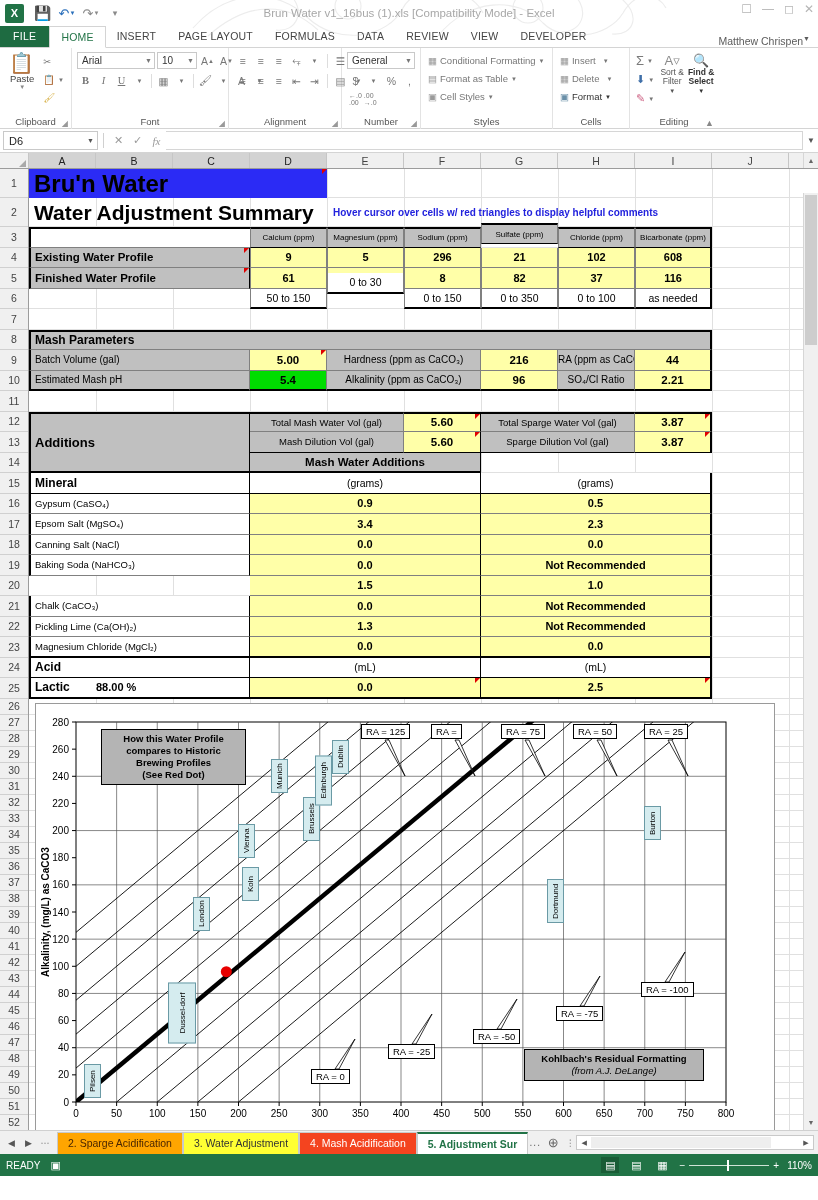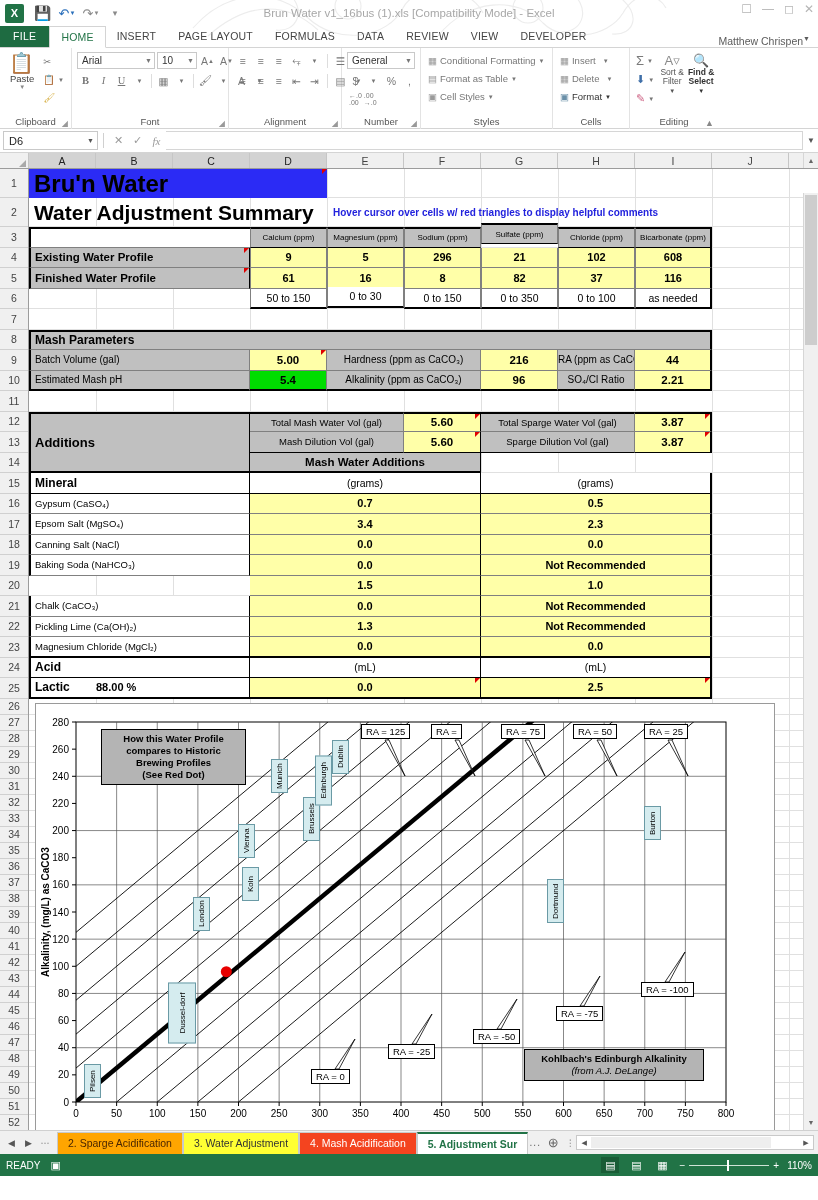--- a/index.html
+++ b/index.html
@@ -612,21 +612,21 @@
         </div>
         <div class="cell yel ctr bold" style="left: 529px; top: 99px; width: 77px; height: 20.5px; font-size: 11px; border-right: 1px solid rgb(128, 128, 128); border-bottom: 1px solid rgb(128, 128, 128); border-left: 1px solid rgb(128, 128, 128);">
           <span style="width: 100%; text-align: center;">37</span>
         </div>
         <div class="cell yel ctr bold" style="left: 606px; top: 99px; width: 77px; height: 20.5px; font-size: 11px; border-right: 2px solid rgb(0, 0, 0); border-bottom: 1px solid rgb(128, 128, 128); border-left: 1px solid rgb(128, 128, 128);">
           <span style="width: 100%; text-align: center;">116</span>
         </div>
         <div class="cell wht ctr" style="left: 221px; top: 119.5px; width: 77px; height: 20.5px; font-size: 10.5px; border-right: 1px solid rgb(128, 128, 128); border-bottom: 2px solid rgb(0, 0, 0); border-left: 1px solid rgb(128, 128, 128);">
           <span style="width: 100%; text-align: center;">50 to 150</span>
         </div>
-        <div class="cell wht ctr" style="left: 298px; top: 118px; width: 77px; height: 20.5px; font-size: 10.5px; border-right: 1px solid rgb(128, 128, 128); border-bottom: 2px solid rgb(0, 0, 0); border-left: 1px solid rgb(128, 128, 128);">
+        <div class="cell wht ctr" style="left: 298px; top: 104px; width: 77px; height: 20.5px; font-size: 10.5px; border-right: 1px solid rgb(128, 128, 128); border-bottom: 2px solid rgb(0, 0, 0); border-left: 1px solid rgb(128, 128, 128);">
           <span style="width: 100%; text-align: center;">0 to 30</span>
         </div>
         <div class="cell wht ctr" style="left: 375px; top: 119.5px; width: 77px; height: 20.5px; font-size: 10.5px; border-right: 1px solid rgb(128, 128, 128); border-bottom: 2px solid rgb(0, 0, 0); border-left: 1px solid rgb(128, 128, 128);">
           <span style="width: 100%; text-align: center;">0 to 150</span>
         </div>
         <div class="cell wht ctr" style="left: 452px; top: 119.5px; width: 77px; height: 20.5px; font-size: 10.5px; border-right: 1px solid rgb(128, 128, 128); border-bottom: 2px solid rgb(0, 0, 0); border-left: 1px solid rgb(128, 128, 128);">
           <span style="width: 100%; text-align: center;">0 to 350</span>
         </div>
         <div class="cell wht ctr" style="left: 529px; top: 119.5px; width: 77px; height: 20.5px; font-size: 10.5px; border-right: 1px solid rgb(128, 128, 128); border-bottom: 2px solid rgb(0, 0, 0); border-left: 1px solid rgb(128, 128, 128);">
           <span style="width: 100%; text-align: center;">0 to 100</span>
@@ -714,21 +714,21 @@
         <div class="cell wht ctr" style="left: 221px; top: 304px; width: 231px; height: 20.5px; font-size: 10.5px; border-right: 1px solid rgb(0, 0, 0); border-bottom: 1px solid rgb(0, 0, 0);">
           <span style="width: 100%; text-align: center;">(grams)</span>
         </div>
         <div class="cell wht ctr" style="left: 452px; top: 304px; width: 231px; height: 20.5px; font-size: 10.5px; border-right: 2px solid rgb(0, 0, 0); border-bottom: 1px solid rgb(0, 0, 0);">
           <span style="width: 100%; text-align: center;">(grams)</span>
         </div>
         <div class="cell wht" style="left: 0px; top: 324.5px; width: 221px; height: 20.5px; padding: 0px 0px 0px 4px; font-size: 9.5px; border-left: 2px solid rgb(0, 0, 0); border-right: 1px solid rgb(0, 0, 0); border-bottom: 1px solid rgb(128, 128, 128);">
           <span style="width: 100%; text-align: left;">Gypsum (CaSO₄)</span>
         </div>
         <div class="cell yel ctr bold" style="left: 221px; top: 324.5px; width: 231px; height: 20.5px; font-size: 11px; border-right: 1px solid rgb(0, 0, 0); border-bottom: 1px solid rgb(128, 128, 128);">
-          <span style="width: 100%; text-align: center;">0.7</span>
+          <span style="width: 100%; text-align: center;">0.9</span>
         </div>
         <div class="cell yel ctr bold" style="left: 452px; top: 324.5px; width: 231px; height: 20.5px; font-size: 11px; border-right: 2px solid rgb(0, 0, 0); border-bottom: 1px solid rgb(128, 128, 128);">
           <span style="width: 100%; text-align: center;">0.5</span>
         </div>
         <div class="cell wht" style="left: 0px; top: 345px; width: 221px; height: 20.5px; padding: 0px 0px 0px 4px; font-size: 9.5px; border-left: 2px solid rgb(0, 0, 0); border-right: 1px solid rgb(0, 0, 0); border-bottom: 1px solid rgb(128, 128, 128);">
           <span style="width: 100%; text-align: left;">Epsom Salt (MgSO₄)</span>
         </div>
         <div class="cell yel ctr bold" style="left: 221px; top: 345px; width: 231px; height: 20.5px; font-size: 11px; border-right: 1px solid rgb(0, 0, 0); border-bottom: 1px solid rgb(128, 128, 128);">
           <span style="width: 100%; text-align: center;">3.4</span>
         </div>
@@ -971,21 +971,21 @@
           <div class="callout" style="left: 437px; top: 325px;"><span>RA = -50</span></div>
           <div class="callout" style="left: 520px; top: 302px;"><span>RA = -75</span></div>
           <div class="callout" style="left: 605px; top: 278px;"><span>RA = -100</span></div>
           <div class="graybox" style="left: 65px; top: 25px; width: 145px;">
             <div>How this Water Profile</div>
             <div>compares to Historic</div>
             <div>Brewing Profiles</div>
             <div>(See Red Dot)</div>
           </div>
           <div class="graybox" style="left: 488px; top: 345px; width: 180px;">
-            <div>Kohlbach's Edinburgh Alkalinity</div>
+            <div>Kohlbach's Residual Formatting</div>
             <div style="font-style: italic; font-weight: normal;">(from A.J. DeLange)</div>
           </div>
         </div>
       </div>
   </div>
 
   <div class="vscroll">
     <div class="vthumb"></div>
     <div class="sbtn" style="bottom:0">▼</div>
   </div>

